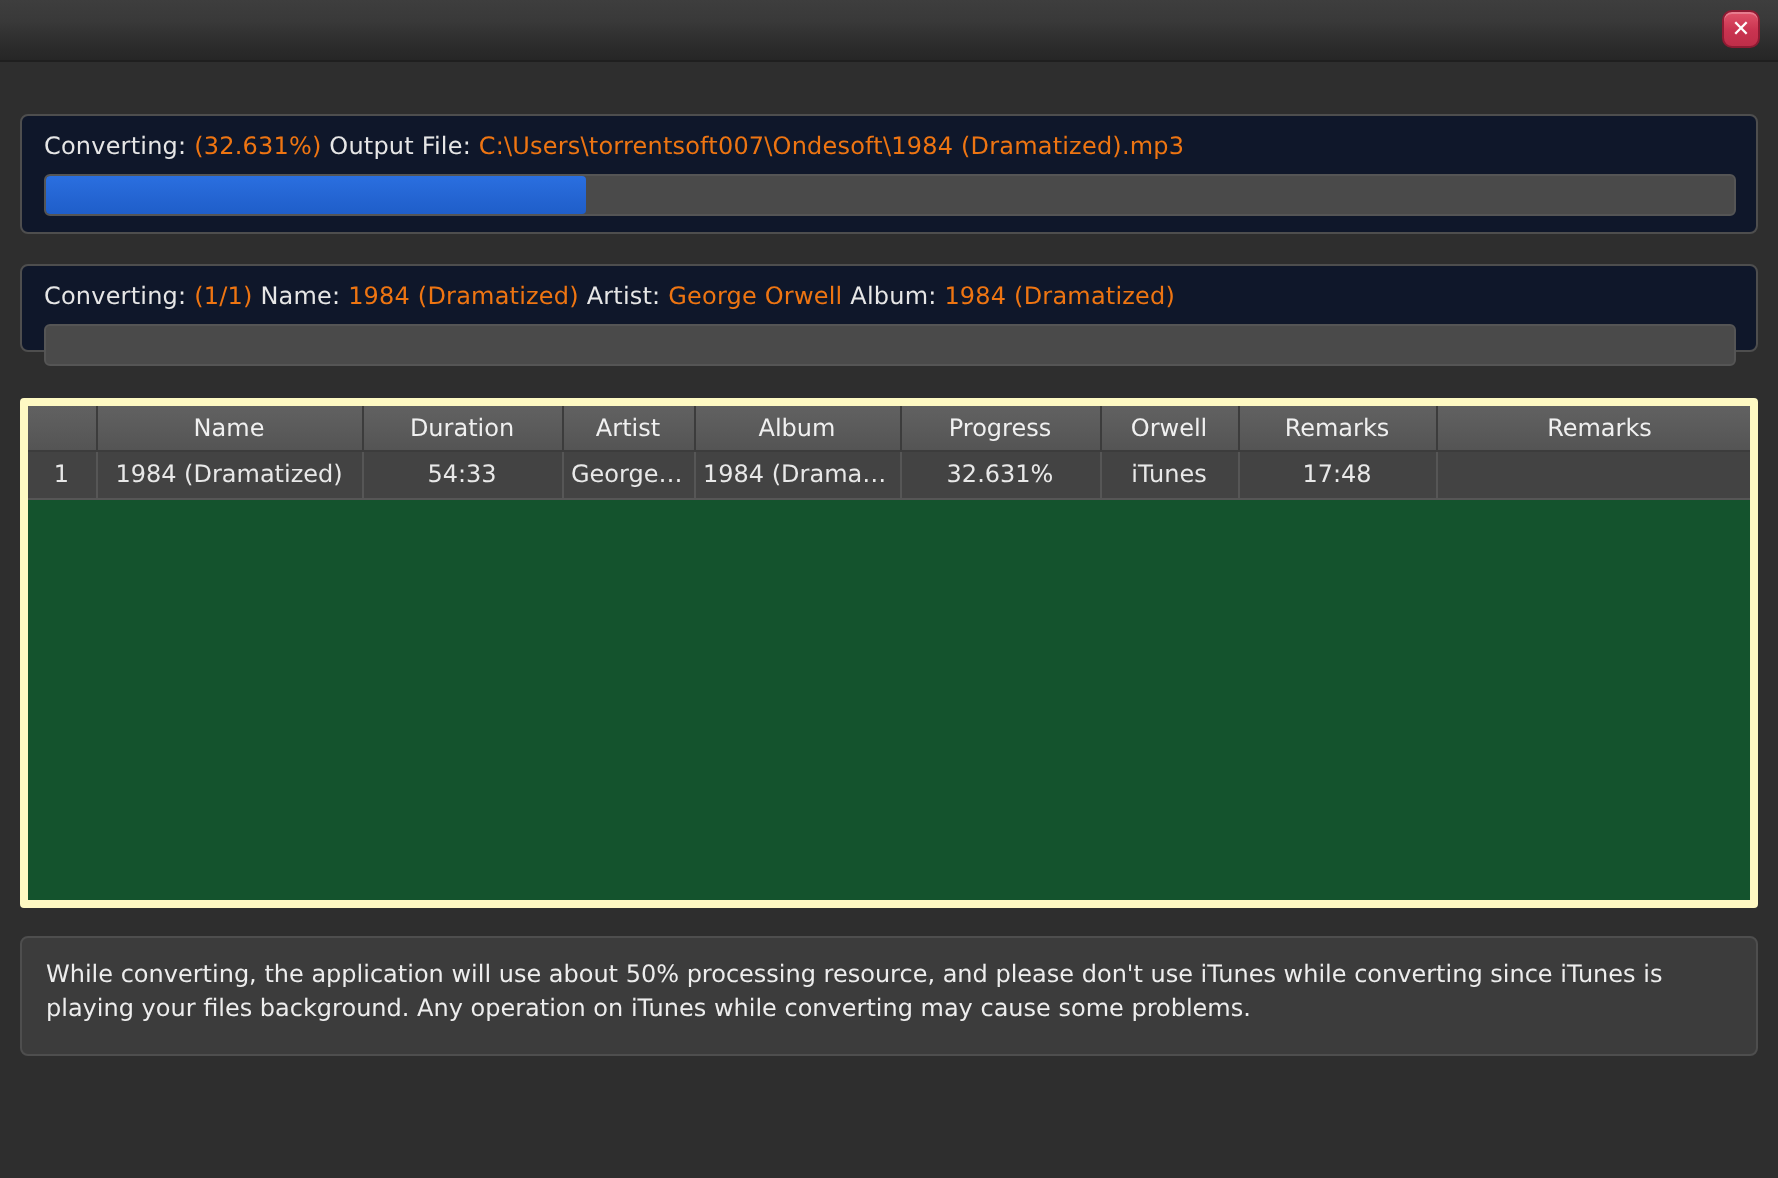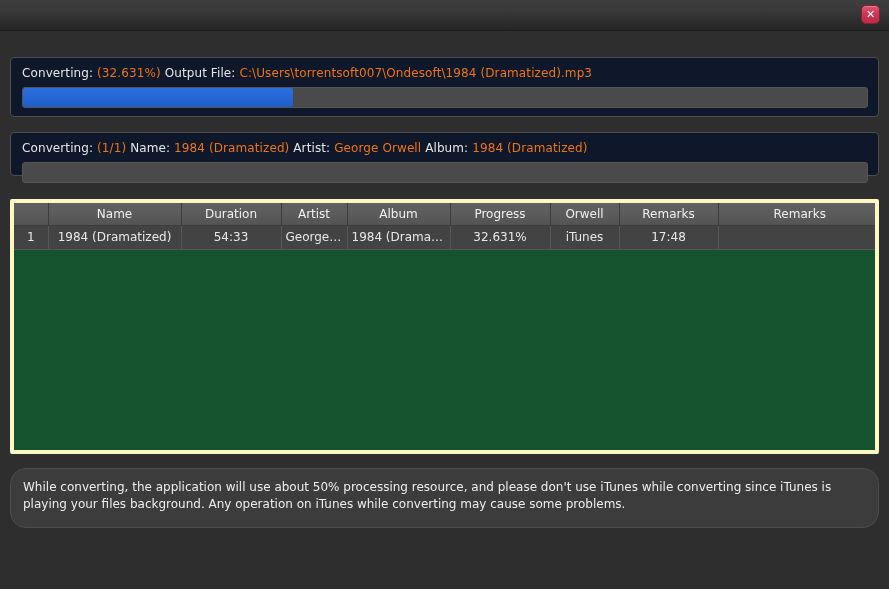--- a/index.html
+++ b/index.html
@@ -145,21 +145,21 @@
   col.c-output  { width: 99px; }
   col.c-remarks { width: 163px; }
 
   
   #panel-note {
     position: absolute;
     left: 10px; top: 468px;
     width: 869px; height: 60px;
     background: #3c3c3c;
     border: 1px solid #4e4e4e;
-    border-radius: 16px;
+    border-radius: 4px;
     padding: 10px 12px;
   }
   #panel-note .note-text {
     font-size: 12px;
     line-height: 17px;
     color: #ededed;
   }
 
   
   #action-bar {

